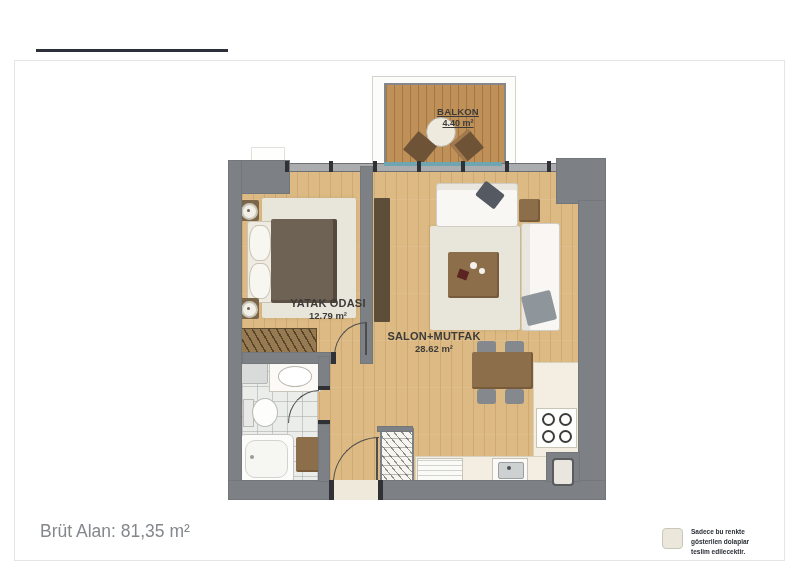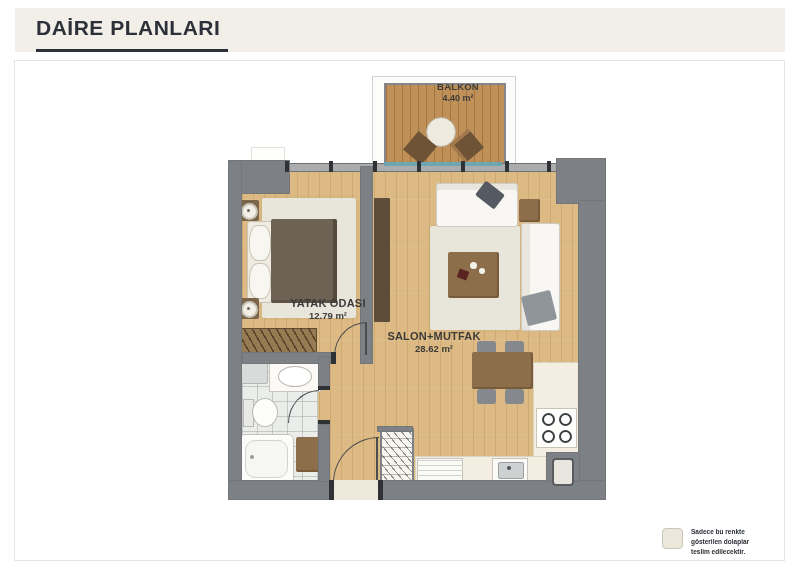--- a/index.html
+++ b/index.html
@@ -44,36 +44,33 @@
   .counter{background:var(--counter,#f3eee1);border:1px solid #d8d2c0;z-index:3;}
   .burner{position:absolute;width:9px;height:9px;border:2px solid #3a3c3e;border-radius:50%;}
   .lamp{position:absolute;left:3px;top:3px;width:13px;height:13px;border-radius:50%;background:#f2efe6;border:2px solid #c9c4b6;}
   .lamp::after{content:"";position:absolute;left:4px;top:4px;width:3px;height:3px;border-radius:50%;background:#6b6258;}
 </style>
 </head>
 <body>
 
 <div class="page">
 
-  <div class="abs header-bar">
-    <div class="abs page-title" style="left:21px;top:8px;">DAİRE PLANLARI</div>
-  </div>
   <div class="abs title-underline"></div>
 
   <div class="abs panel"></div>
 
   <div class="abs plan">
 
     <div class="abs" style="left:144px;top:0;width:142px;height:92px;background:#fcfcfa;border:1px solid #d4d2cc;z-index:2;"></div>
     <div class="abs wood-dark" style="left:156px;top:7px;width:118px;height:83px;border:2px solid #85878a;border-bottom:none;z-index:2;"></div>
     <div class="abs" style="left:156px;top:86px;width:118px;height:4px;background:#6fa5b0;z-index:5;"></div>
     <div class="abs" style="left:198px;top:41px;width:28px;height:28px;border-radius:50%;background:#eeeade;border:1px solid #b7b3a6;z-index:3;"></div>
     <div class="abs" style="left:180px;top:60px;width:24px;height:24px;transform:rotate(40deg);background:#6f5336;box-shadow:inset 3px 3px 0 #a3straight, inset 3px 3px 0 #a37a4e;z-index:3;"></div>
     <div class="abs" style="left:227px;top:58px;width:24px;height:24px;transform:rotate(-40deg);background:#6f5336;box-shadow:inset 3px 3px 0 #a37a4e;z-index:3;"></div>
-    <div class="abs room-label small" style="left:186px;top:5px;width:88px;z-index:6;">
+    <div class="abs room-label small" style="left:186px;top:30px;width:88px;z-index:6;text-decoration:underline;">
       <div class="room-name">BALKON</div>
       <div class="room-area">4.40 m²</div>
     </div>
 
     <div class="abs" style="left:23px;top:71px;width:32px;height:20px;border:1px solid #e2e0da;background:#fefefc;"></div>
 
     <div class="abs floor wood-light" style="left:14px;top:92px;width:336px;height:314px;"></div>
     <div class="abs floor tiles" style="left:14px;top:280px;width:76px;height:126px;z-index:2;"></div>
 
     <div class="abs" style="left:0;top:87px;width:378px;height:7px;background:#aaacae;border-top:1px solid #6e7073;border-bottom:1px solid #6e7073;z-index:4;"></div>
@@ -172,20 +169,21 @@
     <div class="abs furn" style="left:15px;top:323px;width:9px;height:26px;background:#e9e9e7;border:1px solid #b9b9b5;"></div>
     <div class="abs furn" style="left:24px;top:322px;width:24px;height:27px;background:#fdfdfb;border:1px solid #b9b9b5;border-radius:50%;"></div>
     <div class="abs furn" style="left:11px;top:358px;width:53px;height:48px;background:#fcfcfa;border:1px solid #c5c3bd;border-radius:6px;">
       <span class="abs" style="left:5px;top:5px;width:41px;height:36px;background:#f6f6f3;border:1px solid #d4d2cc;border-radius:10px;"></span>
       <span class="abs" style="left:10px;top:20px;width:4px;height:4px;border-radius:50%;background:#9a9a96;"></span>
     </div>
 
     <div class="abs furn brown" style="left:68px;top:361px;width:29px;height:35px;"></div>
   </div>
 
+  <div class="abs gross-area">Brüt Alan: 81,35 m²</div>
   <div class="abs note-swatch"></div>
   <div class="abs note-text">
     <div>Sadece bu renkte</div>
     <div>gösterilen dolaplar</div>
     <div>teslim edilecektir.</div>
   </div>
 
 </div>
 
 </body></html>

